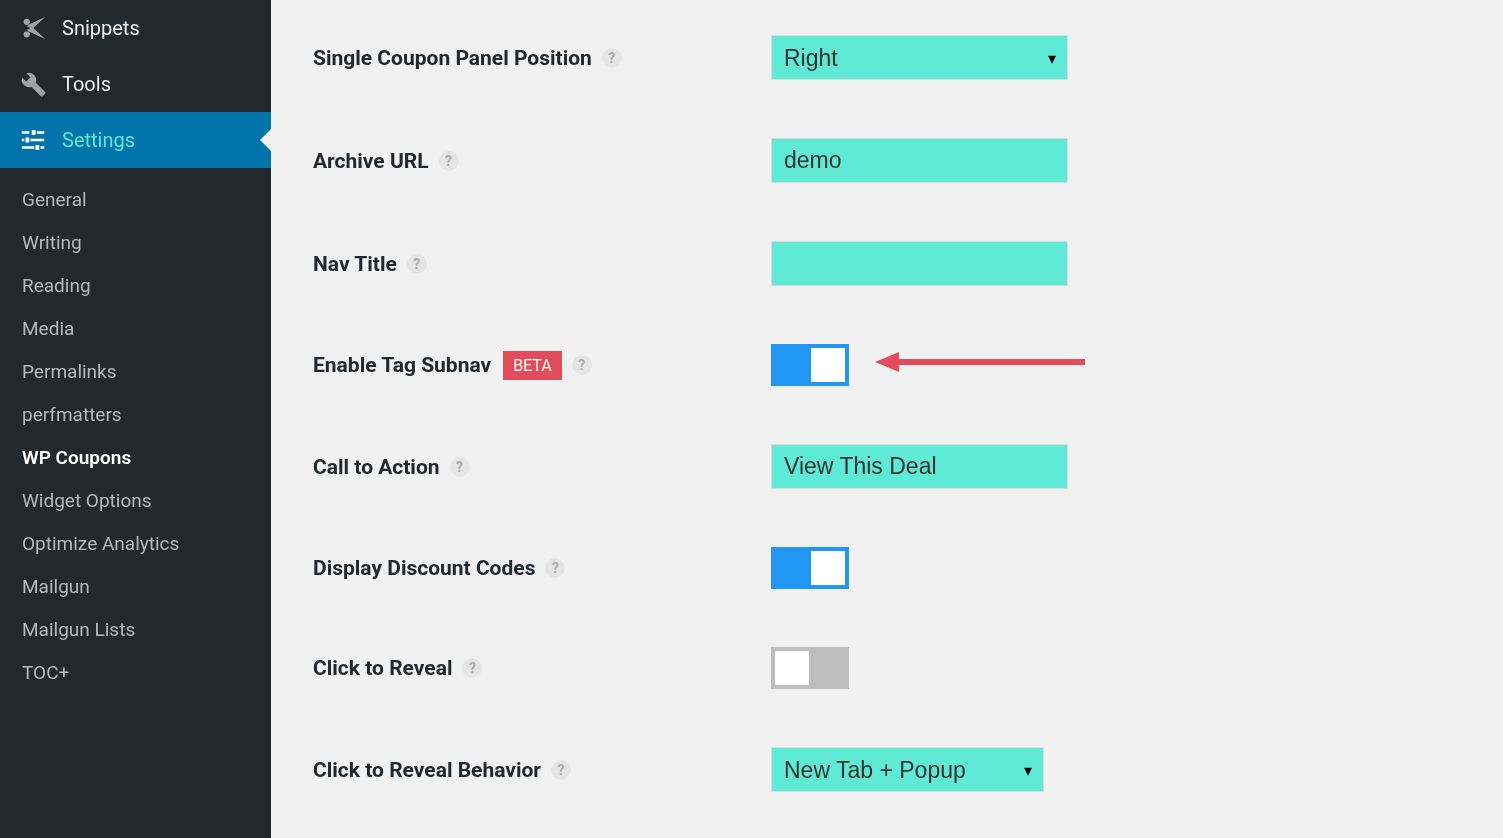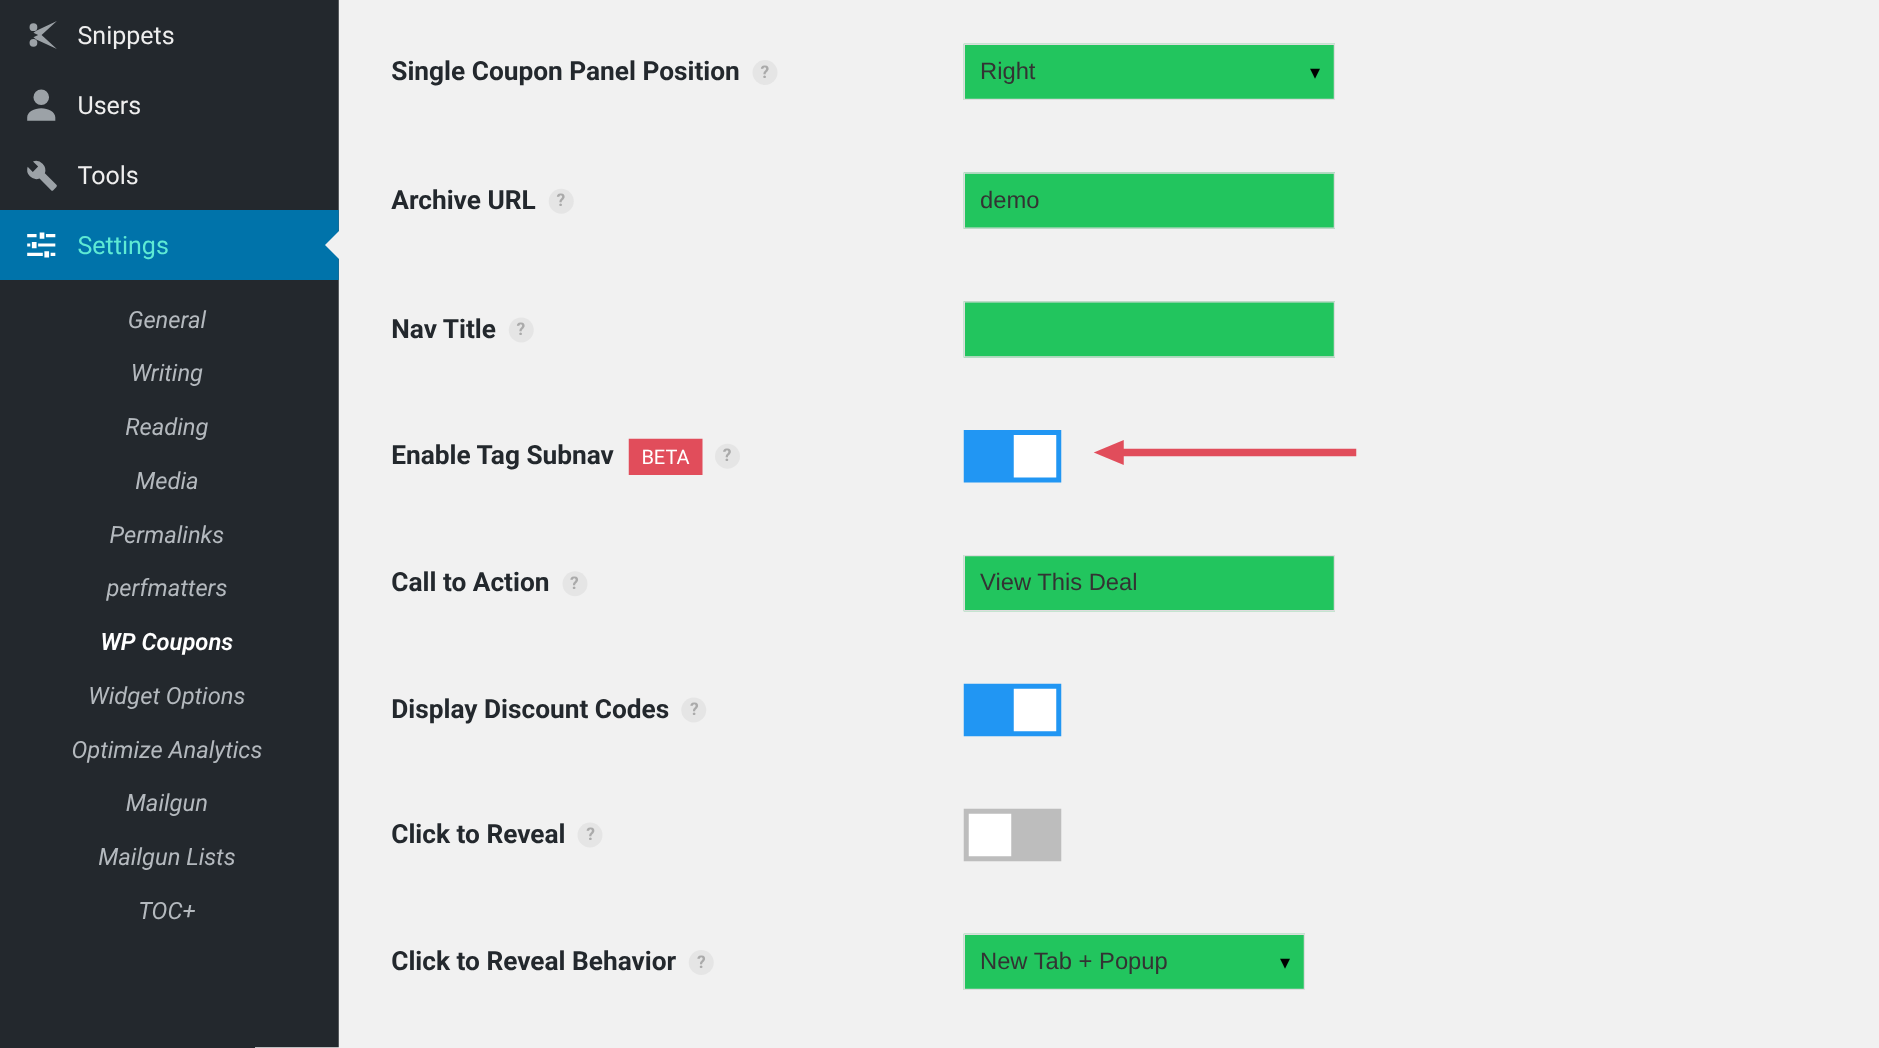--- a/index.html
+++ b/index.html
@@ -2,52 +2,52 @@
 <html><head>
 <meta charset="utf-8">
 <style>
   * { box-sizing: border-box; }
   html, body { margin: 0; padding: 0; font-family: -apple-system, BlinkMacSystemFont, "Segoe UI", Roboto, sans-serif; }
   body { background: #f1f1f1; width: 1503px; height: 838px; overflow: hidden; }
 
   .layout { display: flex; height: 100%; }
 
   
-  .sidebar { width: 271px; background: #23282d; color: #fff; flex-shrink: 0; text-align: center; }
+  .sidebar { width: 271px; background: #23282d; color: #fff; flex-shrink: 0; }
   .nav-item { display: flex; align-items: center; padding: 13px 18px; cursor: pointer; color: #eee; font-size: 20px; }
   .nav-item .icon { width: 30px; height: 30px; margin-right: 14px; display: inline-flex; align-items: center; justify-content: center; }
   .nav-item .icon svg { width: 30px; height: 30px; fill: #9ca2a7; }
   .nav-item.active { background: #0073aa; color: #5eead4; position: relative; }
   .nav-item.active .icon svg { fill: #fff; }
   .nav-item.active::after {
     content: ""; position: absolute; right: -1px; top: 50%; transform: translateY(-50%);
     border: 12px solid transparent; border-right-color: #f1f1f1;
   }
-  .sub-list { padding: 10px 4px 20px 0; font-style: italic; }
+  .sub-list { padding: 10px 4px 20px 0; }
   .sub-item { padding: 10px 22px; color: #b4b9be; font-size: 19px; cursor: pointer; }
   .sub-item.current { color: #fff; font-weight: 600; }
 
   
   .content { flex: 1; padding: 20px 42px; }
   .form-row { display: flex; align-items: center; margin-bottom: 58px; }
   .form-row:first-child { margin-top: 15px; }
   .form-label { width: 458px; font-size: 21px; font-weight: 700; color: #23282d; display: flex; align-items: center; }
   .help {
     display: inline-flex; align-items: center; justify-content: center;
     width: 20px; height: 20px; border-radius: 50%; background: #e5e5e5; color: #aaa;
     font-size: 14px; font-weight: 700; margin-left: 10px; cursor: default;
   }
   .beta-badge {
     background: #e14d5b; color: #fff; font-size: 16px; font-weight: 400;
     padding: 5px 10px; margin-left: 12px;
   }
   .form-control { }
   .text-input, .select {
-    width: 297px; height: 45px; border: 1px solid #ddd; background: #22c55e;
-    font-size: 19px; padding: 0 12px; color: #333;
+    width: 297px; height: 45px; border: 1px solid #ddd; background: #5eead4;
+    font-size: 23px; padding: 0 12px; color: #333;
   }
   .select { appearance: none; -webkit-appearance: none; position: relative; }
   .select-wrap { position: relative; display: inline-block; }
   .select-wrap::after {
     content: "▾"; position: absolute; right: 12px; top: 50%; transform: translateY(-50%);
     font-size: 16px; color: #000; pointer-events: none;
   }
   .select-wrap.narrow .select { width: 273px; }
 
   
@@ -67,28 +67,20 @@
 
 <div class="layout">
   <div class="sidebar">
     <div class="nav-item">
       <span class="icon">
         <svg viewBox="0 0 24 24">
             <path d="M9.5 7a2.5 2.5 0 1 1-5 0 2.5 2.5 0 0 1 5 0zm0 10a2.5 2.5 0 1 1-5 0 2.5 2.5 0 0 1 5 0zM8.8 9.2L22 3l-9.8 9L22 21l-13.2-6.2L7 13.5 10 12 7 10.5z"></path>
           </svg>
       </span>
       <span>Snippets</span>
-    </div>
-    <div class="nav-item">
-      <span class="icon">
-        <svg viewBox="0 0 24 24">
-            <path d="M12 12a5 5 0 1 0 0-10 5 5 0 0 0 0 10zm0 2c-4.5 0-9 2.2-9 6v2h18v-2c0-3.8-4.5-6-9-6z"></path>
-          </svg>
-      </span>
-      <span>Users</span>
     </div>
     <div class="nav-item">
       <span class="icon">
         <svg viewBox="0 0 24 24">
             <path d="M21.7 18.3l-7.4-7.4a6 6 0 0 0-7.6-7.6L10 6.6 6.6 10 3.3 6.7a6 6 0 0 0 7.6 7.6l7.4 7.4a1 1 0 0 0 1.4 0l2-2a1 1 0 0 0 0-1.4z"></path>
           </svg>
       </span>
       <span>Tools</span>
     </div>
     <div class="nav-item active">

